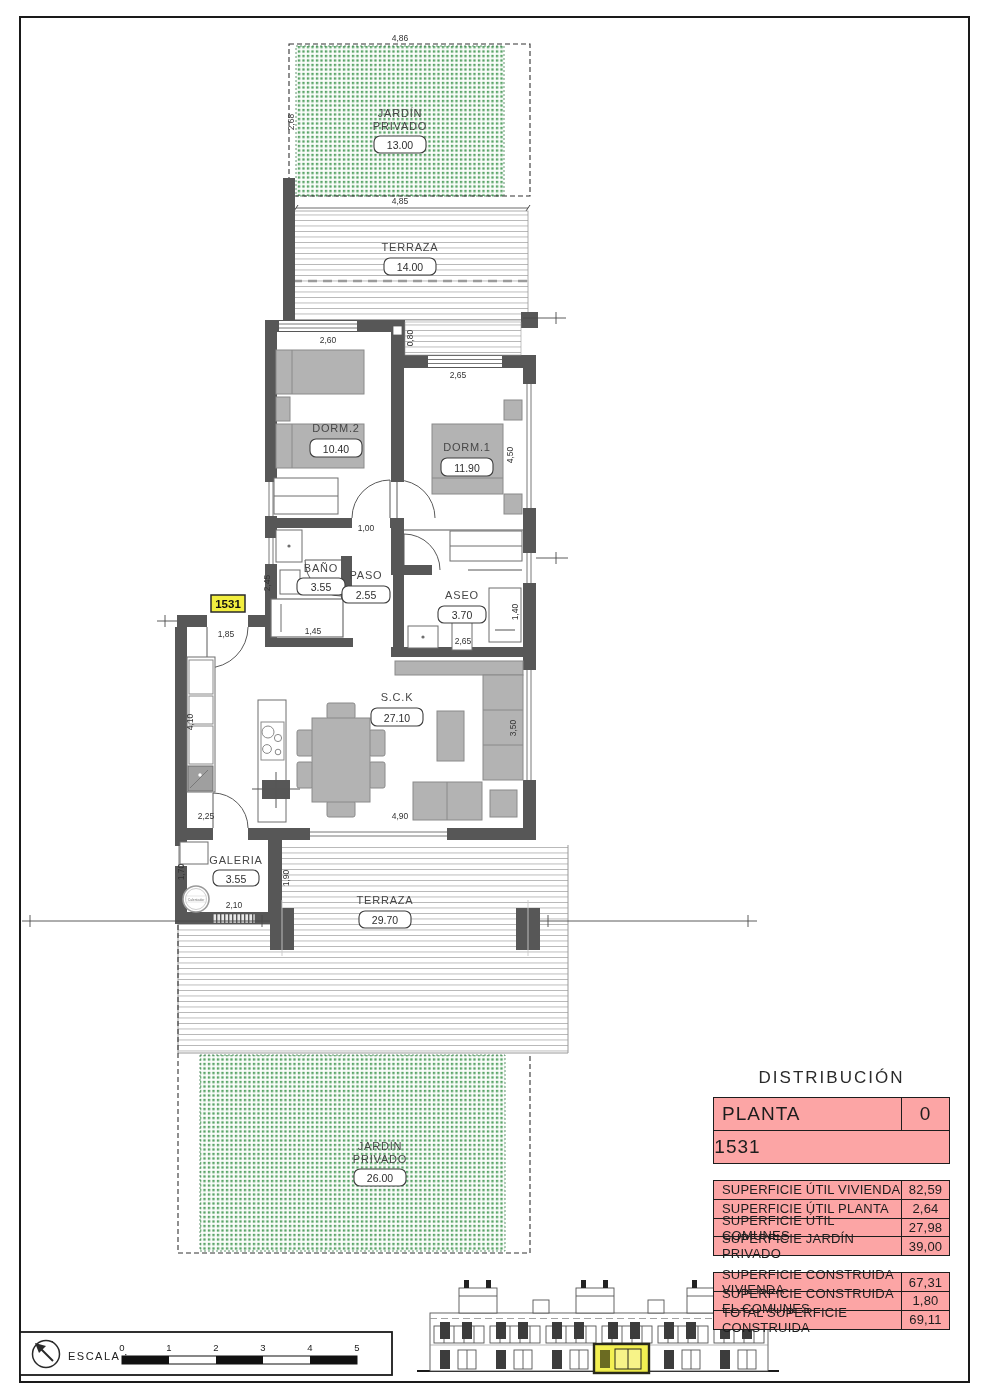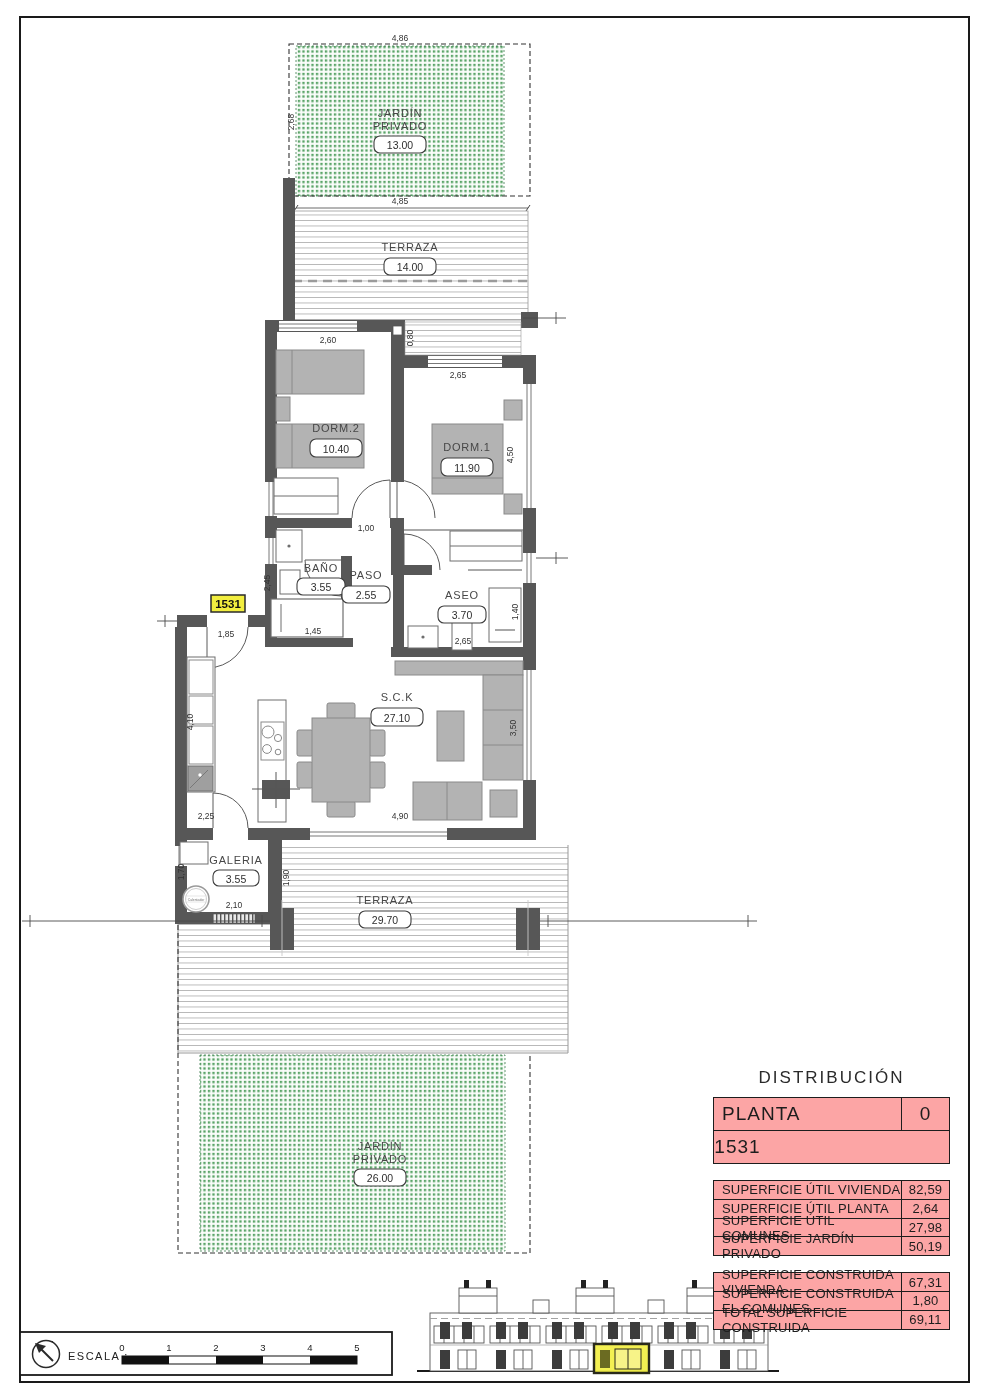--- a/index.html
+++ b/index.html
@@ -477,21 +477,21 @@
     <div class="row">
       <div class="cell-label">SUPERFICIE ÚTIL PLANTA</div>
       <div class="cell-value">2,64</div>
     </div>
     <div class="row">
       <div class="cell-label">SUPERFICIE ÚTIL COMUNES</div>
       <div class="cell-value">27,98</div>
     </div>
     <div class="row">
       <div class="cell-label">SUPERFICIE JARDÍN PRIVADO</div>
-      <div class="cell-value">50,19</div>
+      <div class="cell-value">39,00</div>
     </div>
   </div>
 
   <div class="tbl tbl-sm">
     <div class="row">
       <div class="cell-label">SUPERFICIE CONSTRUIDA VIVIENDA</div>
       <div class="cell-value">67,31</div>
     </div>
     <div class="row">
       <div class="cell-label">SUPERFICIE CONSTRUIDA EL.COMUNES</div>

